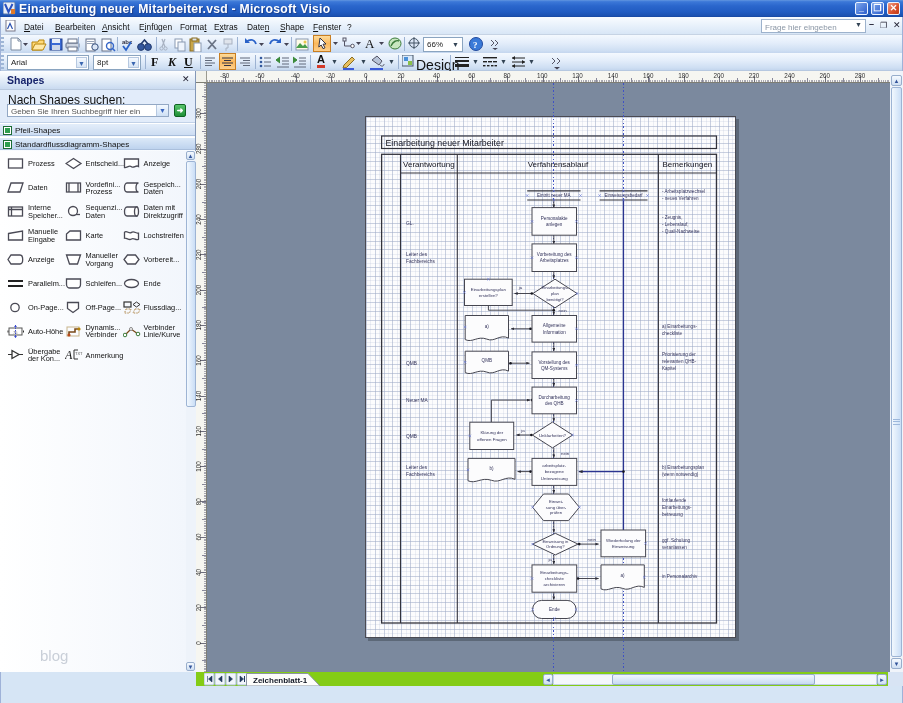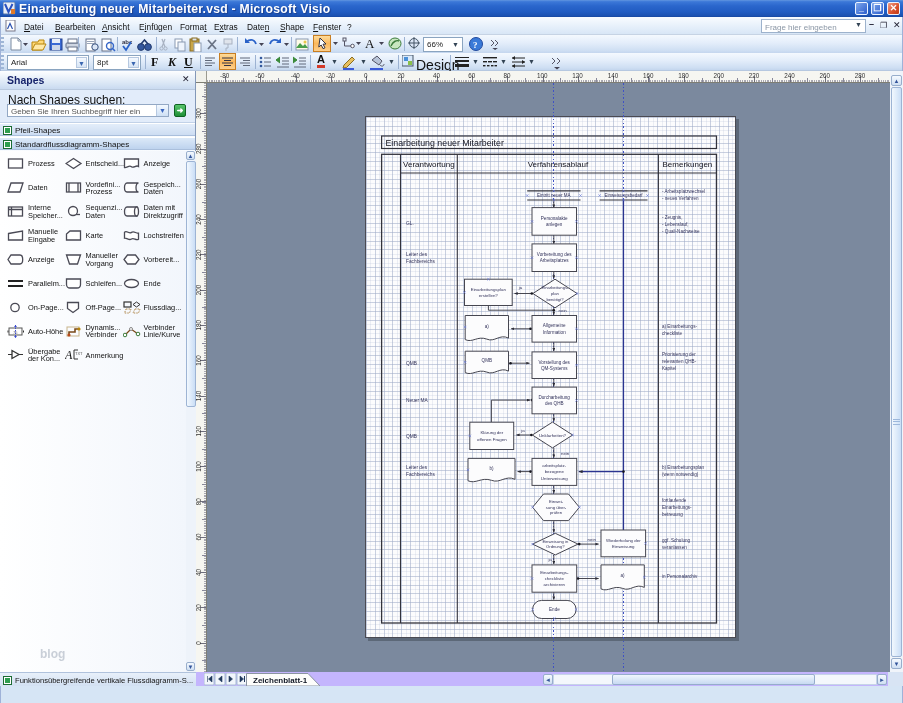--- a/index.html
+++ b/index.html
@@ -49,21 +49,21 @@
  repeating-linear-gradient(to right,rgba(158,170,198,.45) 0 1px,transparent 1px 8.824px),
  repeating-linear-gradient(to bottom,rgba(158,170,198,.45) 0 1px,transparent 1px 8.824px),
  repeating-linear-gradient(to right,rgba(175,186,212,.22) 0 1px,transparent 1px 4.412px),
  repeating-linear-gradient(to bottom,rgba(175,186,212,.22) 0 1px,transparent 1px 4.412px);
  border:1px solid #4a4a52;box-shadow:3px 3px 0 #5c6878}
 .guide{position:absolute;top:12px;width:1px;height:589px;background:repeating-linear-gradient(180deg,#3f51c5 0 1.5px,transparent 1.5px 3.6px);z-index:5}
 #fsvg{position:absolute;left:169px;top:45px;width:371px;height:522px;z-index:6}
 
 #cvsb{left:890px;top:71px;width:13px;height:601px;background:#f0f4fa}
 
-#tabbar{left:196px;top:672px;width:707px;height:14px;background:#c4b5fd}
+#tabbar{left:196px;top:672px;width:707px;height:14px;background:#84cc16}
 #stencilbot{left:0;top:672px;width:196px;height:14px;background:linear-gradient(180deg,#e8f0fa,#d2e0f2);border-top:1px solid #b0c2dc;font-size:7.6px;color:#111}
 #statusbar{left:0;top:686px;width:903px;height:17px;background:linear-gradient(180deg,#d8e9fb,#b2d3f4 35%,#a8cdf2 80%,#98c0ea);border-top:1px solid #8aa6cc;font-size:7.6px;color:#223}
 .statseg{position:absolute;top:2px;height:11px;border:1px solid;border-color:#8fb2d8 #e2f0fc #e2f0fc #8fb2d8;background:#aacff2;border-radius:1px}
 </style></head><body>
 <div id="app">
 
 <div id="titlebar" class="abs">
  <svg class="abs" style="left:3px;top:2px" width="13" height="13">
         <rect x="0" y="0" width="12" height="12" rx="1" fill="#e8eef8" stroke="#5577aa"></rect>
         <path d="M2 2l3.5 8L9.5 2" stroke="#2a52c0" stroke-width="2" fill="none"></path>
@@ -446,21 +446,21 @@
           <text x="10" y="7" font-size="4" fill="#555">TXT</text>
         </svg>
 <div class="slab" style="left:85.5px;top:200.6px">Anmerkung</div>
 
 </div>
 
  <div class="sb" style="left:186px;top:80px;width:10px;height:521px"></div>
  <div class="sbBtn" style="left:186px;top:80px">▲</div>
  <div style="position:absolute;left:186px;top:90px;width:10px;height:246px;border:1px solid #9db4d4;border-radius:2px;background:linear-gradient(90deg,#f2f8fe,#cadef6)"></div>
  <div class="sbBtn" style="left:186px;top:591px">▼</div>
- <div style="position:absolute;left:40px;top:576px;width:40px;height:12px;color:#c9cfd8;font-weight:bold;font-size:12px">blog</div>
+ <div style="position:absolute;left:40px;top:576px;width:40px;height:12px;color:#c9cfd8;font-weight:normal;font-size:15px">blog</div>
 </div>
 
 <div id="canvas" class="abs">
  <div id="corner"></div>
  <div id="hruler">
  <svg class="abs" style="left:0;top:0" width="683" height="12">
           <g font-size="6.3" fill="#333" text-anchor="middle" font-family="Liberation Sans">
  <text x="17.6" y="7">-80</text>
             <text x="52.9" y="7">-60</text>
             <text x="88.2" y="7">-40</text>
@@ -681,24 +681,20 @@
 
 </div>
 
 <div id="cvsb" class="abs">
  <div class="sbBtn" style="left:1px;top:4px;width:11px;height:11px;line-height:10px">▲</div>
  <div style="position:absolute;left:1px;top:16px;width:11px;height:570px;background:linear-gradient(90deg,#f2f8fe,#cadef6);border:1px solid #9db4d4;border-radius:2px"></div>
  <div style="position:absolute;left:3px;top:348px;width:7px;height:6px;background:repeating-linear-gradient(180deg,#9db8dc 0 1px,transparent 1px 2.5px)"></div>
  <div class="sbBtn" style="left:1px;top:587px;width:11px;height:11px;line-height:10px">▼</div>
 </div>
 
-<div id="stencilbot" class="abs">
-      <div class="stenico" style="top:2.5px"></div>
-      <span style="position:absolute;left:15px;top:3px">Funktionsübergreifende vertikale Flussdiagramm-S...</span>
-    </div>
 <div id="tabbar" class="abs">
  <svg class="abs" style="left:8px;top:1px" width="130" height="13">
   <g>
           <rect x="0" y="0" width="10" height="12" rx="1" fill="#f2f6fc" stroke="#a8bcd4"></rect>
           <rect x="11" y="0" width="10" height="12" rx="1" fill="#f2f6fc" stroke="#a8bcd4"></rect>
           <rect x="22" y="0" width="10" height="12" rx="1" fill="#f2f6fc" stroke="#a8bcd4"></rect>
           <rect x="33" y="0" width="10" height="12" rx="1" fill="#f2f6fc" stroke="#a8bcd4"></rect>
   <path d="M3.5 3v6M8 3L4.5 6L8 9z" fill="#223a5e" stroke="#223a5e" stroke-width="0.6"></path>
   <path d="M18 3L14.5 6L18 9z" fill="#223a5e" stroke="#223a5e" stroke-width="0.6"></path>
   <path d="M25 3L28.5 6L25 9z" fill="#223a5e" stroke="#223a5e" stroke-width="0.6"></path>

